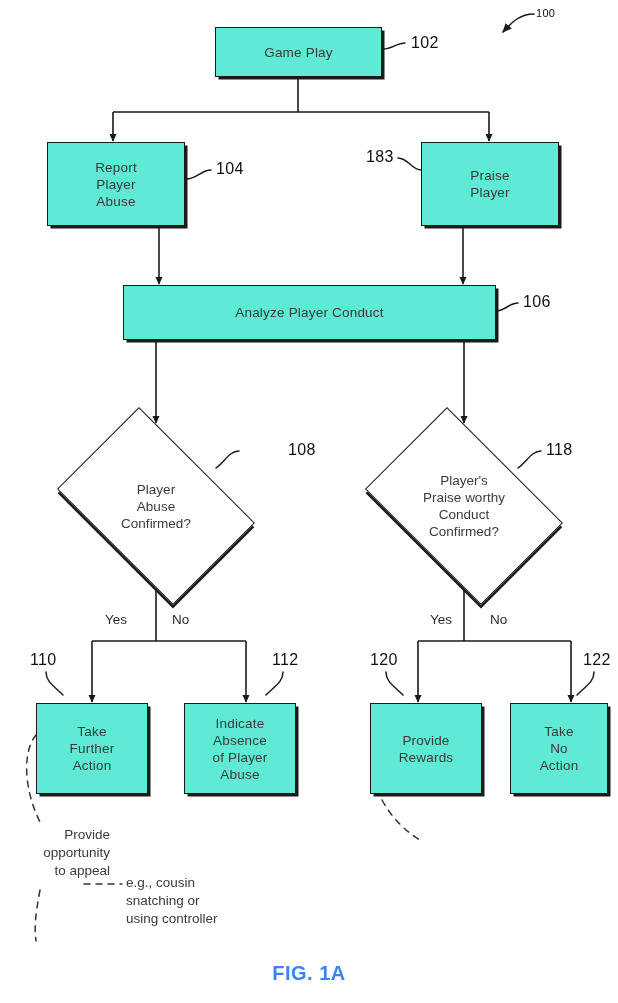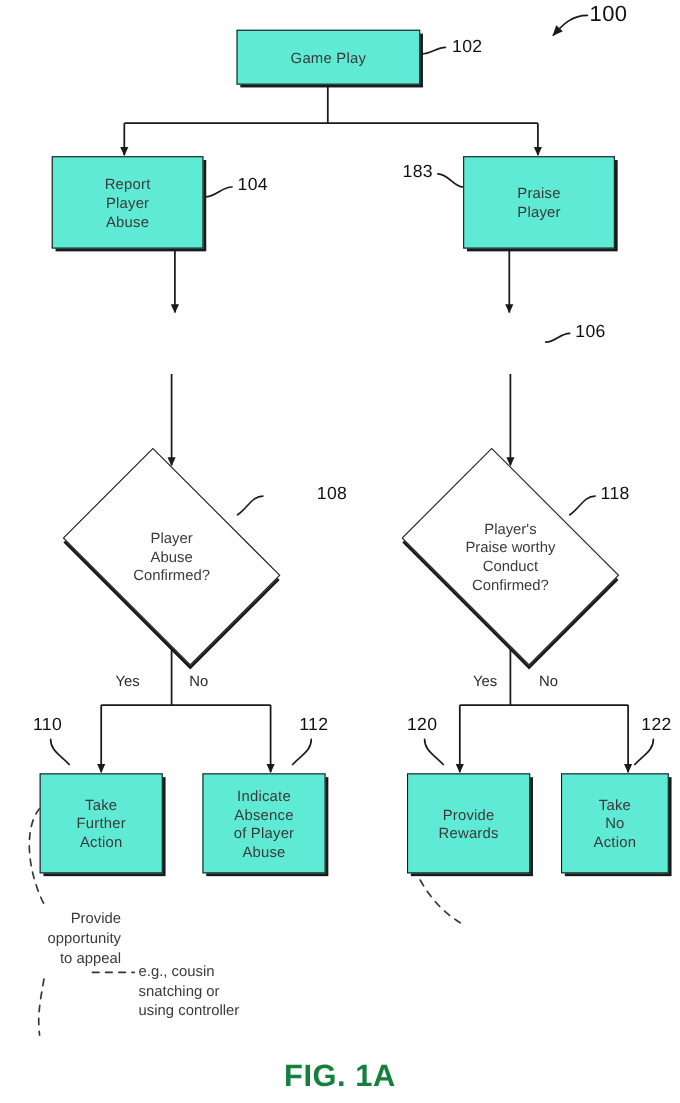--- a/index.html
+++ b/index.html
@@ -119,23 +119,23 @@
   .annotation.align-left { text-align: left; }
 
   
   .fig-caption {
     position: absolute;
     left: 0;
     width: 618px;
     text-align: center;
     font-family: "Liberation Sans", sans-serif;
     font-weight: bold;
-    font-size: 28px;
+    font-size: 20px;
     letter-spacing: 0.5px;
-    color: #15803d;
+    color: #3b82f6;
     z-index: 4;
   }
 </style>
 </head>
 <body>
 
 <div id="figure-root">
 
   <svg id="wire-layer" viewBox="0 0 618 1003" width="618" height="1003" aria-hidden="true">
     <defs>
@@ -205,20 +205,23 @@
 Abuse</span>
   </div>
   <div class="ref-num" style="left:216px; top:161px;">104</div>
 
   <div class="node-box" style="left:421px; top:142px; width:138px; height:84px;">
     <span class="node-label">Praise
 Player</span>
   </div>
   <div class="ref-num" style="left:366px; top:149px;">183</div>
 
+  <div class="node-box" style="left:123px; top:285px; width:373px; height:55px;">
+    <span class="node-label wide">Analyze Player Conduct</span>
+  </div>
   <div class="ref-num" style="left:523px; top:294px;">106</div>
 
   <div class="node-diamond" style="left:40px; top:424px; width:232px; height:164px;">
     <div class="diamond-shape"></div>
     <div class="diamond-label">Player
 Abuse
 Confirmed?</div>
   </div>
   <div class="ref-num" style="left:244px; top:442px;margin-left:44px;">108</div>
 
@@ -267,17 +270,17 @@
   <div class="annotation align-right" style="left:0px; top:826px; width:110px;">Provide
 opportunity
 to appeal</div>
 
   <div class="annotation align-left" style="left:126px; top:874px; width:130px;">e.g., cousin
 snatching or
 using controller</div>
 
 
 
-  <div class="ref-num" style="left:536px; top:5px; font-size:20px;">100</div>
+  <div class="ref-num" style="left:536px; top:5px; font-size:11px;">100</div>
 
   <div class="fig-caption" style="top:962px;">FIG. 1A</div>
 
 </div>
 
 </body></html>

